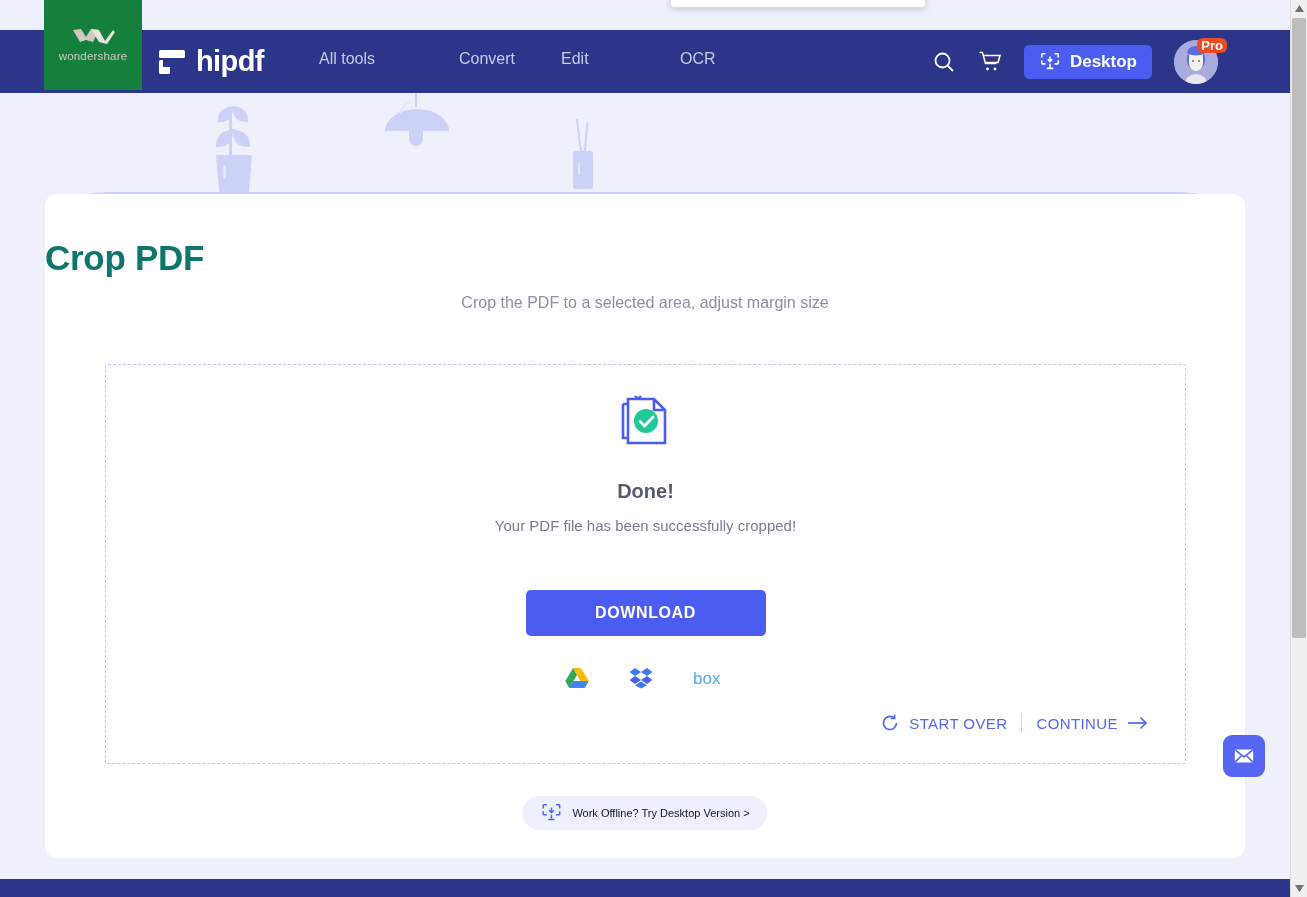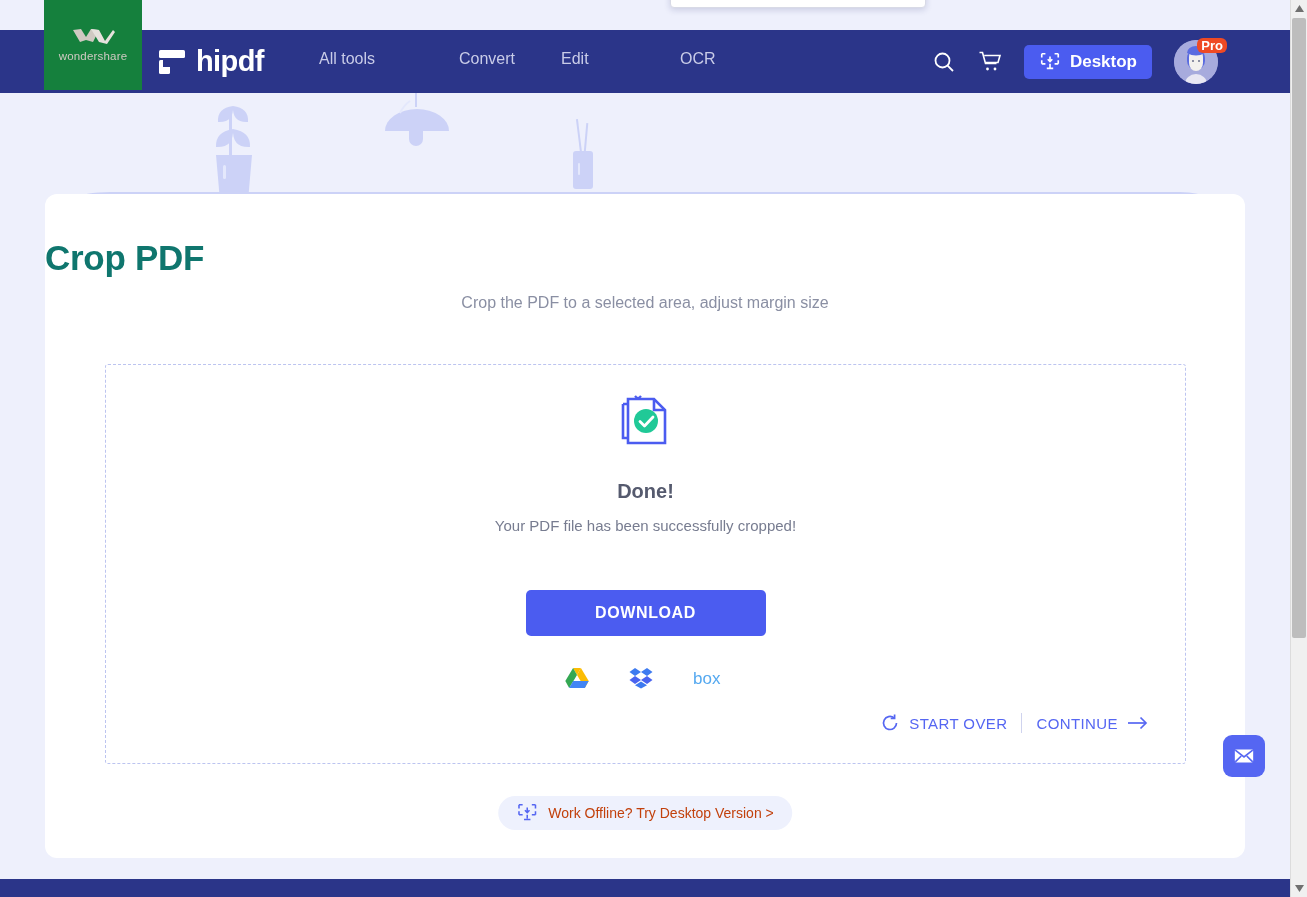--- a/index.html
+++ b/index.html
@@ -160,21 +160,21 @@
   .act-divider { width: 1px; height: 20px; background: #cfd3ee; }
 
   .offline-btn {
     position: absolute; left: 50%; transform: translateX(-50%);
     bottom: 28px;
     background: #eef1fd; border-radius: 18px;
     height: 34px; padding: 0 18px;
     display: flex; align-items: center; gap: 10px;
     cursor: pointer;
   }
-  .offline-btn span { font-size: 14px; color: #c2410c; }
+  .offline-btn span { font-size: 11px; color: #0f172a; }
 
   
   .footer {
     position: absolute; left: 0; bottom: 0;
     width: 1290px; height: 18px;
     background: #2b3589;
   }
 
   
   .mail-fab {

